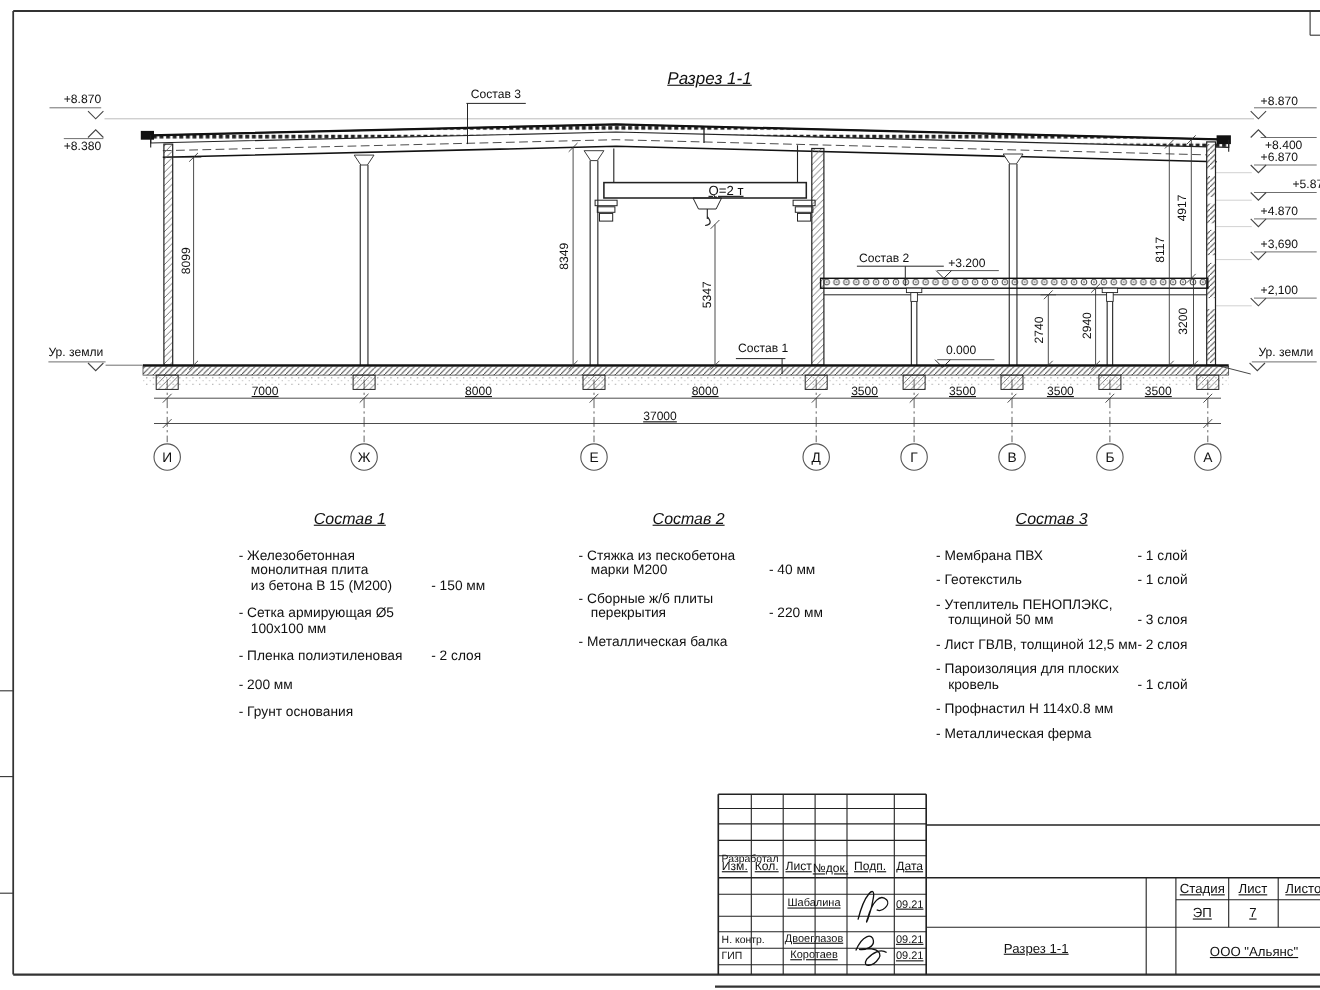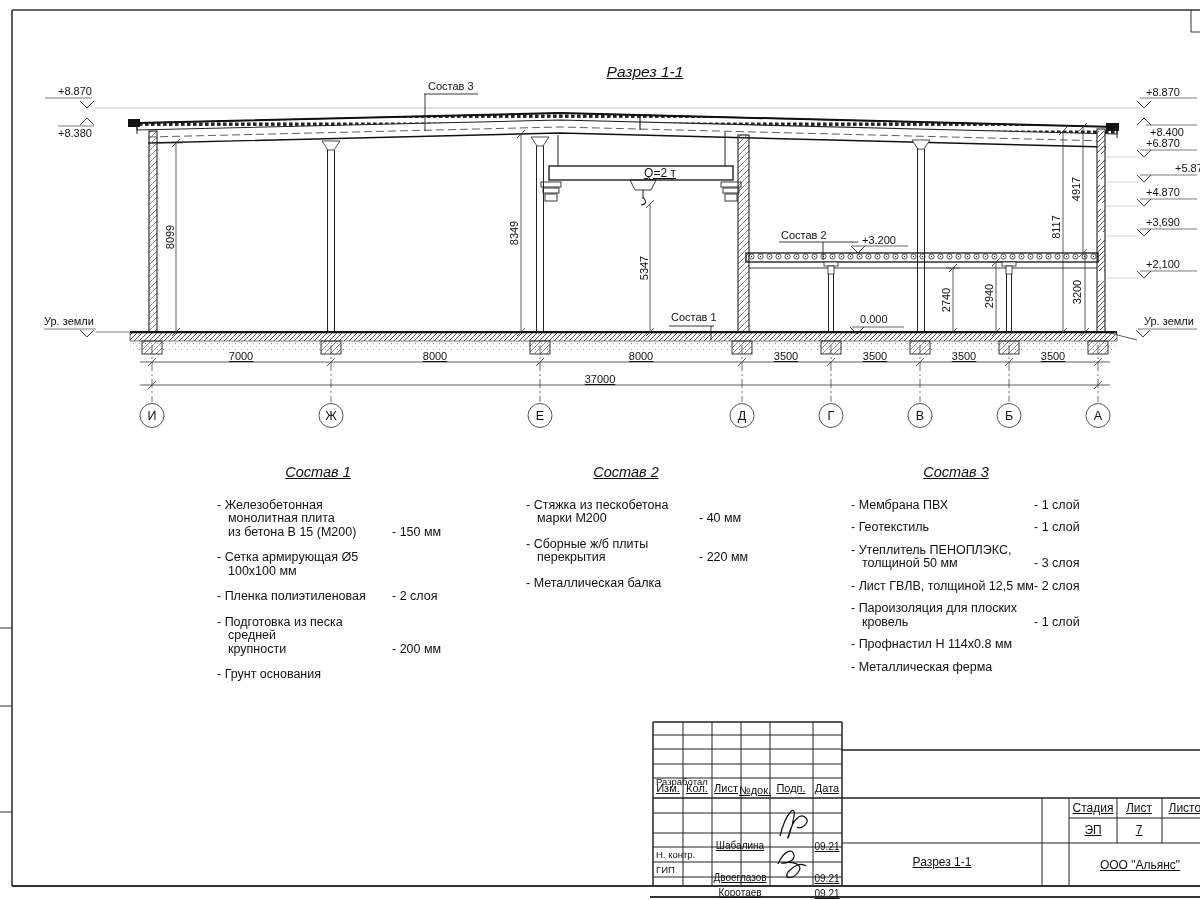--- a/index.html
+++ b/index.html
@@ -3,21 +3,21 @@
 <meta charset="utf-8">
 <style>
   html,body{margin:0;padding:0;background:#fff;}
   body{width:1200px;height:900px;overflow:hidden;font-family:"Liberation Sans",sans-serif;color:#111;}
   .sheet{position:relative;width:1200px;height:900px;background:#fff;}
   svg.lines{position:absolute;left:0;top:0;z-index:1;}
   .t{position:absolute;white-space:nowrap;font-size:11px;line-height:1;color:#111;z-index:2;}
   .c{transform:translateX(-50%);text-decoration:underline;}
   .rot{transform:translate(-50%,-50%) rotate(-90deg);}
   .main-title{font-style:italic;font-size:15.5px;}
-  .f12{font-size:12px;} .f10{font-size:10px;margin-top:24px;} .f9{font-size:9.5px;} .f8{font-size:11px;}
+  .f12{font-size:12px;} .f10{font-size:10px;} .f9{font-size:9.5px;} .f8{font-size:11px;}
   .bubble{position:absolute;z-index:2;width:23px;height:23px;border:1.2px solid #555;border-radius:50%;
           background:#fff;font-size:12.5px;display:flex;align-items:center;justify-content:center;
           transform:translateX(-50%);}
   .comp{position:absolute;z-index:2;font-size:12.5px;line-height:13.5px;}
   .comp-title{text-align:center;font-style:italic;text-decoration:underline;font-size:14.5px;margin-bottom:19px;}
   .ci{display:flex;align-items:flex-end;margin-bottom:12px;margin-left:31px;}
   .ci .nm{white-space:pre-wrap;padding-left:11px;text-indent:-11px;flex:1;}
   .ci .vl{width:58px;flex:none;}
   .comp3 .ci{margin-bottom:9px;}
 </style>
@@ -333,22 +333,20 @@
   </div>
   <div class="ci">
     <div class="nm">- Сетка армирующая Ø5 100х100 мм</div>
     <div class="vl"></div>
   </div>
   <div class="ci">
     <div class="nm">- Пленка полиэтиленовая</div>
     <div class="vl">- 2 слоя</div>
   </div>
   <div class="ci">
-    <div class="nm">- Подготовка из песка средней
-крупности</div>
     <div class="vl">- 200 мм</div>
   </div>
   <div class="ci">
     <div class="nm">- Грунт основания</div>
     <div class="vl"></div>
   </div>
 </div>
 
 <div class="comp" style="left:495px;top:466px;width:262px">
   <div class="comp-title">Состав 2</div>

